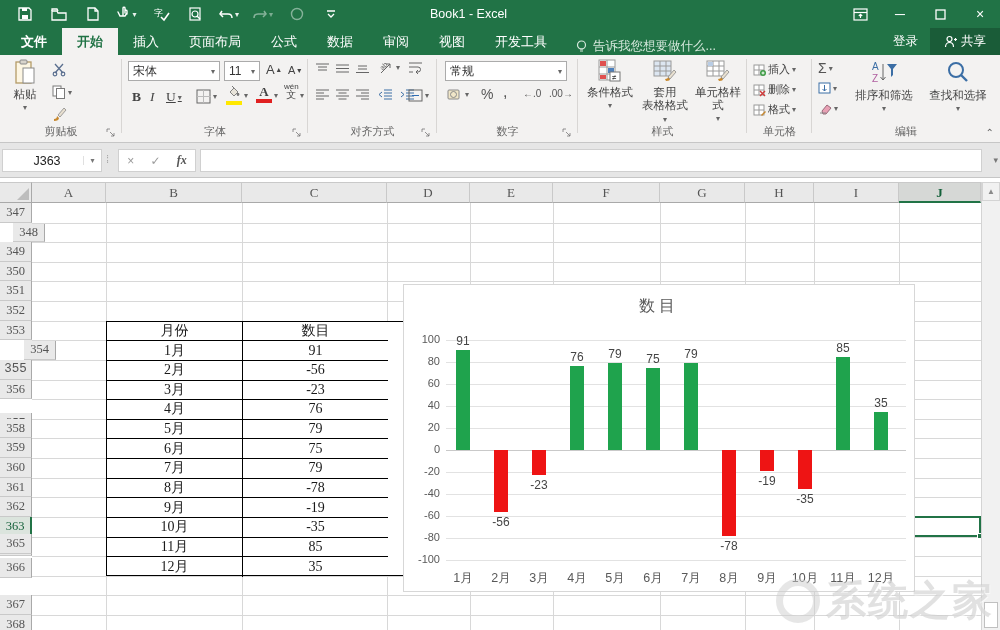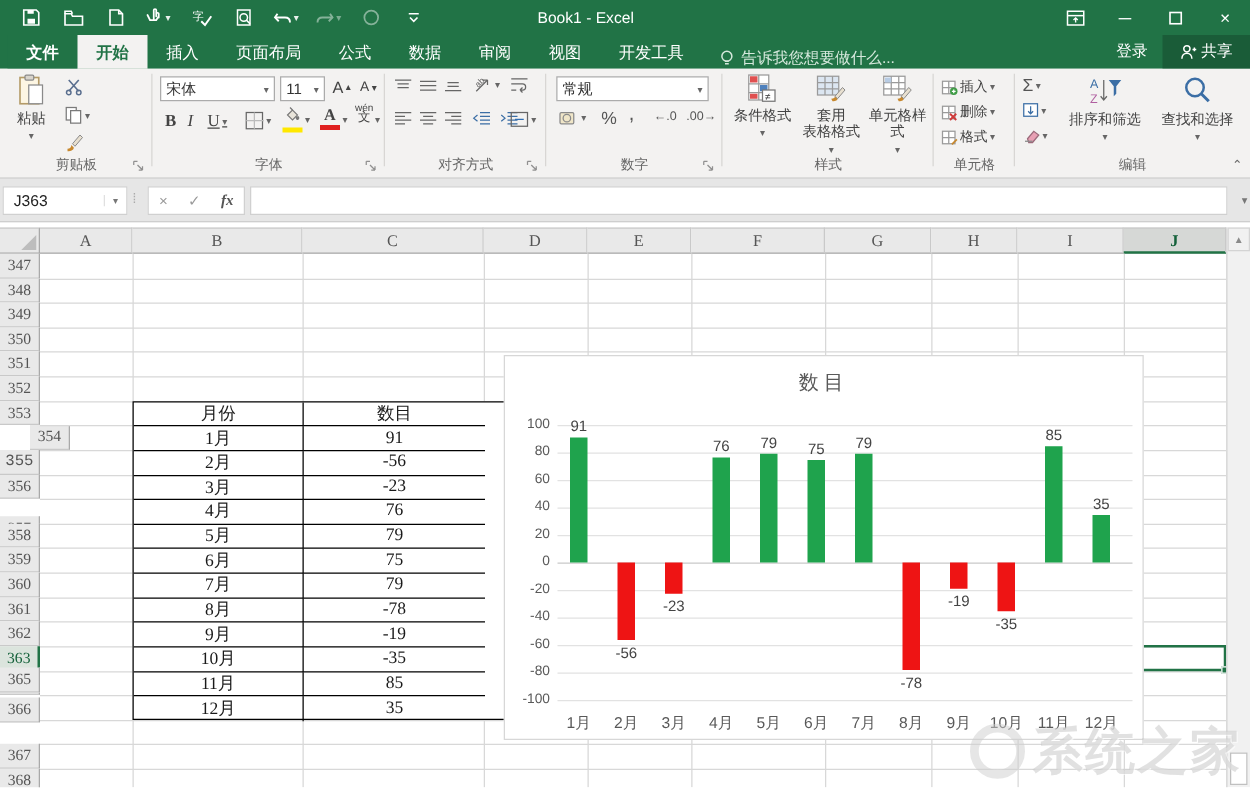--- a/index.html
+++ b/index.html
@@ -51,21 +51,21 @@
   .fmt.i { font-style:italic; font-family:"Liberation Serif",serif; }
   .fmt.u { text-decoration:underline; font-family:"Liberation Serif",serif; }
   .stack { position:absolute; text-align:center; font-size:11.5px; color:#444; line-height:13px; }
   .clrbar { display:block; height:4px; width:16px; margin:0 auto; }
 
   
   #fbar { position:absolute; left:0; top:143px; width:1000px; height:35px; background:#e6e6e6;
           border-bottom:1px solid #c6c6c6; }
   #namebox { position:absolute; left:2px; top:6px; width:100px; height:23px; background:#fff;
              border:1px solid #d0d0d0; display:flex; align-items:center; font-size:12.5px; color:#222; }
-  #namebox .txt { flex:1; padding-left:8px; }
+  #namebox .txt { flex:1; padding-left:8px;text-align:center; }
   #namebox .nb-dd { width:18px; text-align:center; color:#777; font-size:8px; border-left:1px solid #e0e0e0; }
   #fx-btns { position:absolute; left:118px; top:6px; height:23px; display:flex; align-items:center;
              background:#fff; border:1px solid #d0d0d0; width:78px; justify-content:space-around;
              color:#9a9a9a; font-size:12px; }
   #fx-btns .fx { font-style:italic; font-family:"Liberation Serif",serif; color:#555; font-weight:bold; }
   #finput { position:absolute; left:200px; top:6px; right:18px; height:23px; background:#fff;
             border:1px solid #d0d0d0; }
   #fexp { position:absolute; right:2px; top:12px; font-size:9px; color:#777; }
 
   
@@ -560,21 +560,21 @@
         <div class="colhdr" style="left: 387px; top: 4px; width: 83px; height: 21px; position: absolute;">D</div>
         <div class="colhdr" style="left: 470px; top: 4px; width: 83px; height: 21px; position: absolute;">E</div>
         <div class="colhdr" style="left: 553px; top: 4px; width: 107px; height: 21px; position: absolute;">F</div>
         <div class="colhdr" style="left: 660px; top: 4px; width: 85px; height: 21px; position: absolute;">G</div>
         <div class="colhdr" style="left: 745px; top: 4px; width: 69px; height: 21px; position: absolute;">H</div>
         <div class="colhdr" style="left: 814px; top: 4px; width: 85px; height: 21px; position: absolute;">I</div>
         <div class="colhdr sel" style="left: 899px; top: 4px; width: 82px; height: 21px; position: absolute;">J</div>
       </div>
     <div id="rowheads">
         <div class="rowhdr" style="top: 25px; height: 19.62px; line-height: 19.62px; position: absolute;">347</div>
-        <div class="rowhdr" style="top: 44.62px; height: 19.62px; line-height: 19.62px; position: absolute;">348</div>
+        <div class="rowhdr" style="top: 44.62px; height: 19.62px; line-height: 19.62px; position: absolute; margin-left: 13px;">348</div>
         <div class="rowhdr" style="top: 64.24px; height: 19.62px; line-height: 19.62px; position: absolute;">349</div>
         <div class="rowhdr" style="top: 83.86px; height: 19.62px; line-height: 19.62px; position: absolute;">350</div>
         <div class="rowhdr" style="top: 103.48px; height: 19.62px; line-height: 19.62px; position: absolute;">351</div>
         <div class="rowhdr" style="top: 123.1px; height: 19.62px; line-height: 19.62px; position: absolute;">352</div>
         <div class="rowhdr" style="top: 142.72px; height: 19.62px; line-height: 19.62px; position: absolute;">353</div>
         <div class="rowhdr" style="top: 162.34px; height: 19.62px; line-height: 19.62px; position: absolute; margin-left: 24px;">354</div>
         <div class="rowhdr" style="top: 181.96px; height: 19.62px; line-height: 19.62px; position: absolute; font-family: Liberation Mono, monospace;">355</div>
         <div class="rowhdr" style="top: 201.58px; height: 19.62px; line-height: 19.62px; position: absolute;">356</div>
         <div class="rowhdr" style="top: 221.2px; height: 19.62px; line-height: 19.62px; position: absolute; margin-top: 14px;">357</div>
         <div class="rowhdr" style="top: 240.82px; height: 19.62px; line-height: 19.62px; position: absolute;">358</div>

